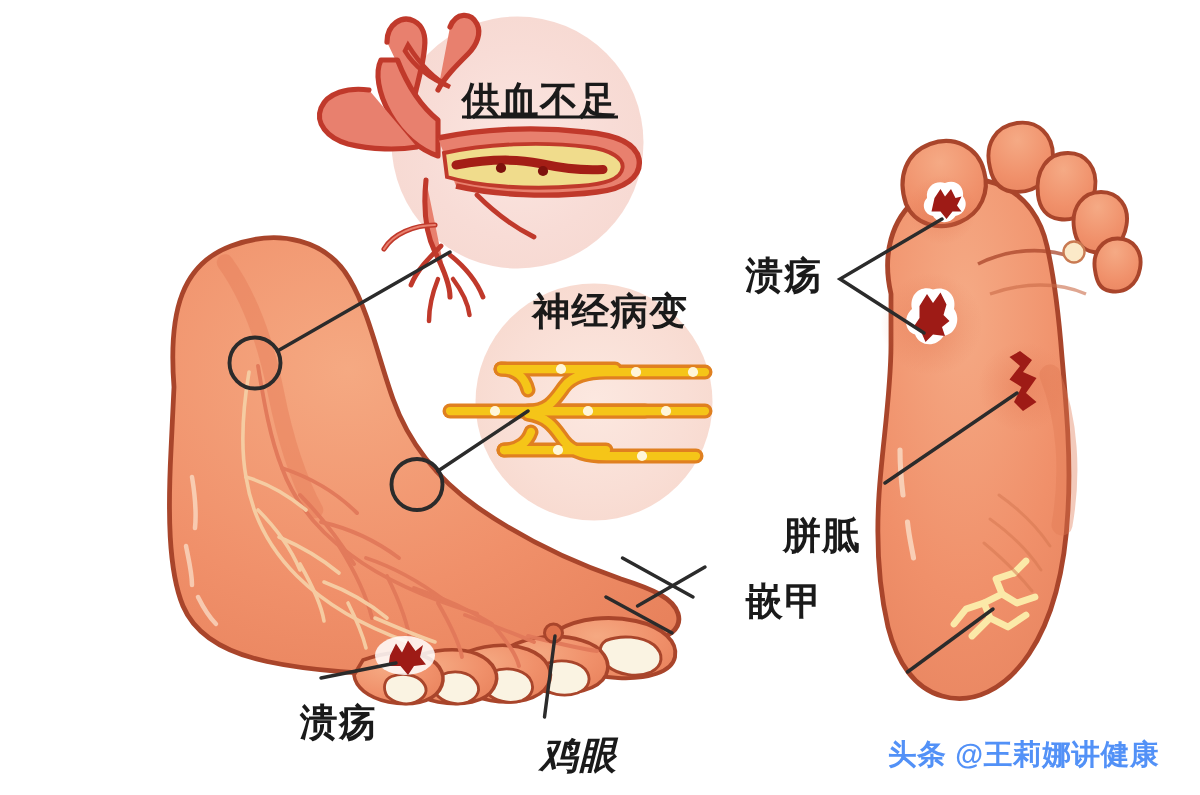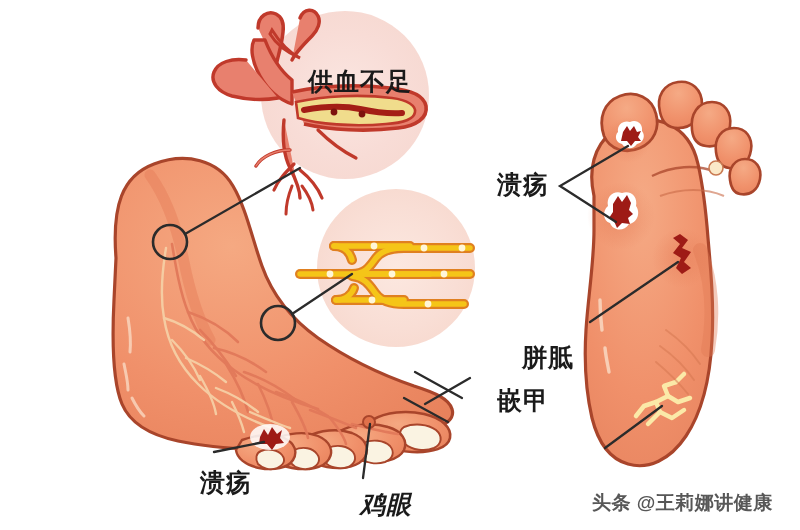--- a/index.html
+++ b/index.html
@@ -26,21 +26,21 @@
     color: #1a1a1a;
     font-family: "Liberation Sans", "DejaVu Sans", sans-serif;
     font-weight: 700;
     white-space: nowrap;
     letter-spacing: 1px;
     line-height: 1;
   }
   .lbl-lg { font-size: 25px; }
   .watermark {
     position: absolute;
-    color: #404040;
+    color: #3b82f6;
     font-family: "Liberation Sans", "DejaVu Sans", sans-serif;
     font-weight: 700;
     font-size: 19px;
     letter-spacing: 0.5px;
     white-space: nowrap;
     opacity: 0.88;
   }
 </style>
 </head>
 <body>
@@ -345,22 +345,23 @@
       <line x1="415" y1="372" x2="462" y2="398"></line>
 
       <line x1="214" y1="452" x2="264" y2="442"></line>
 
       <line x1="363" y1="478" x2="370" y2="424"></line>
 
       <line x1="605" y1="448" x2="662" y2="406"></line>
     </g>
   </svg>
 
-  <div class="lbl lbl-lg" style="left:308px; top:69px;">供血不足</div>
-
+  <div class="lbl lbl-lg" style="left:308px; top:55px;text-decoration:underline;">供血不足</div>
+
+  <div class="lbl lbl-lg" style="left:355px; top:196px;">神经病变</div>
 
   <div class="lbl lbl-lg" style="left:497px; top:172px;">溃疡</div>
 
   <div class="lbl lbl-lg" style="left:522px; top:309px;margin-top:36px;">胼胝</div>
 
 
   <div class="lbl lbl-lg" style="left:497px; top:390px;font-family:Liberation Mono, monospace;">嵌甲</div>
 
   <div class="lbl lbl-lg" style="left:200px; top:470px;">溃疡</div>
 

